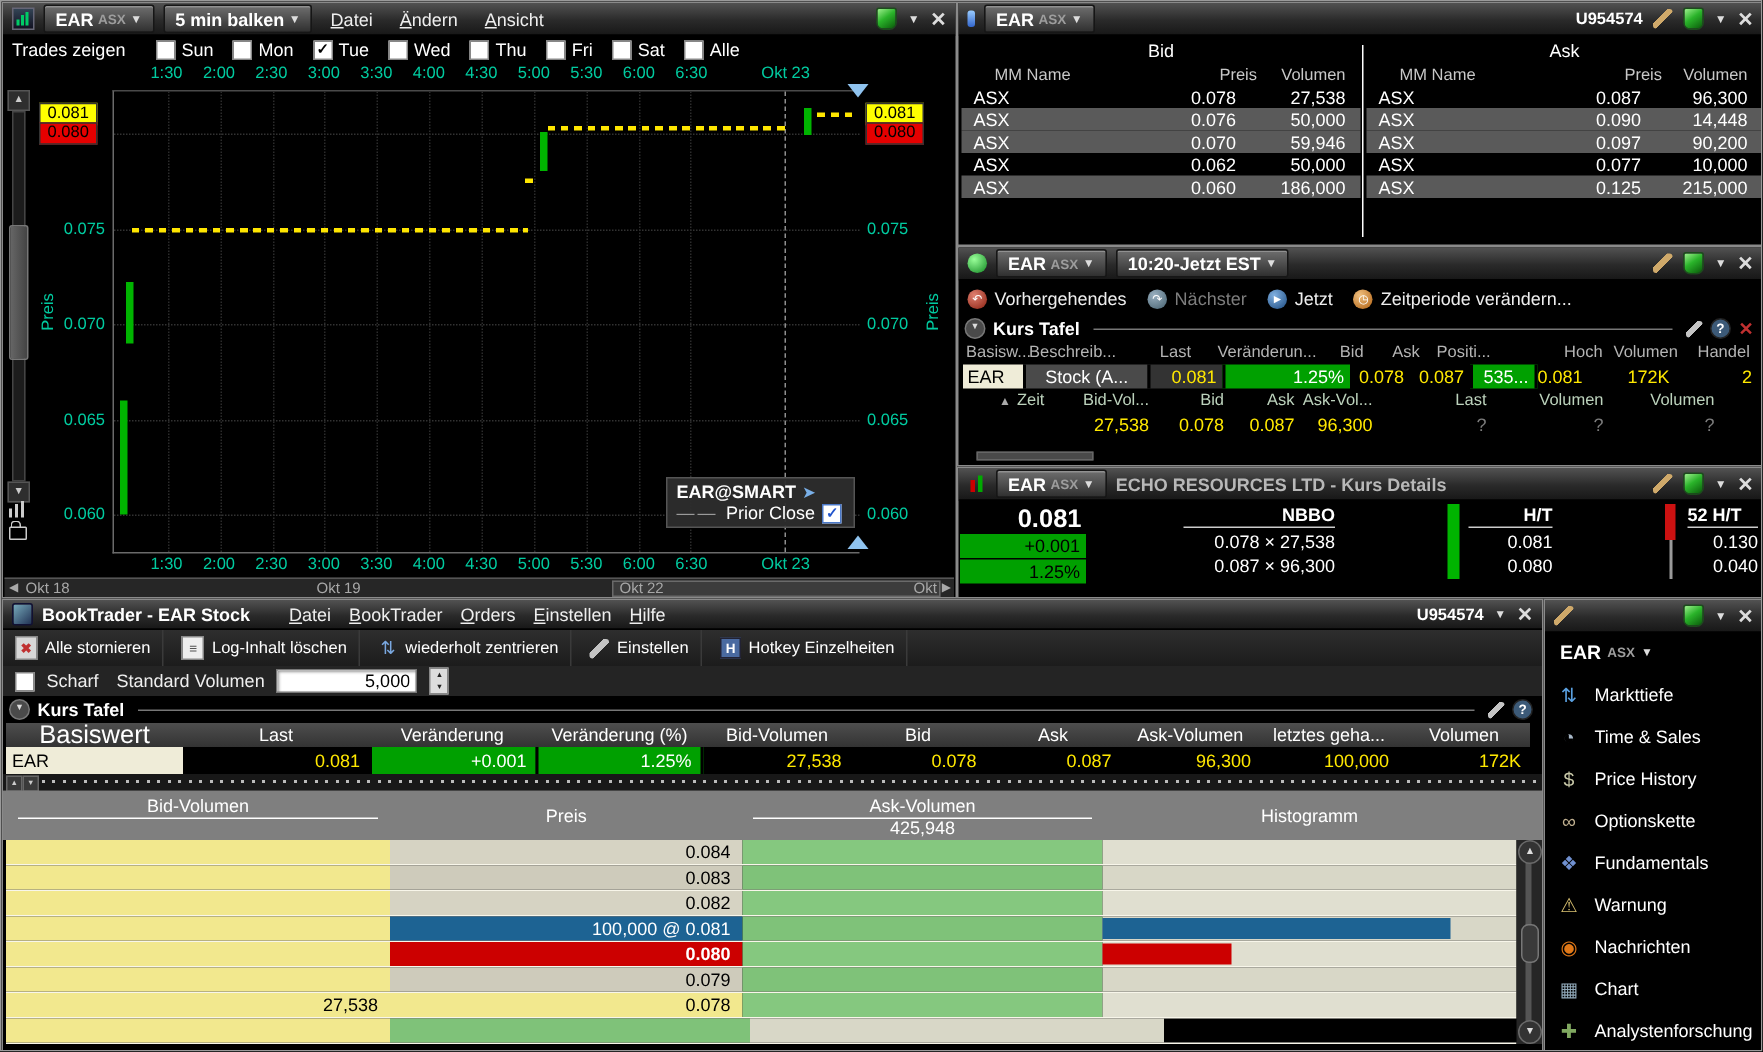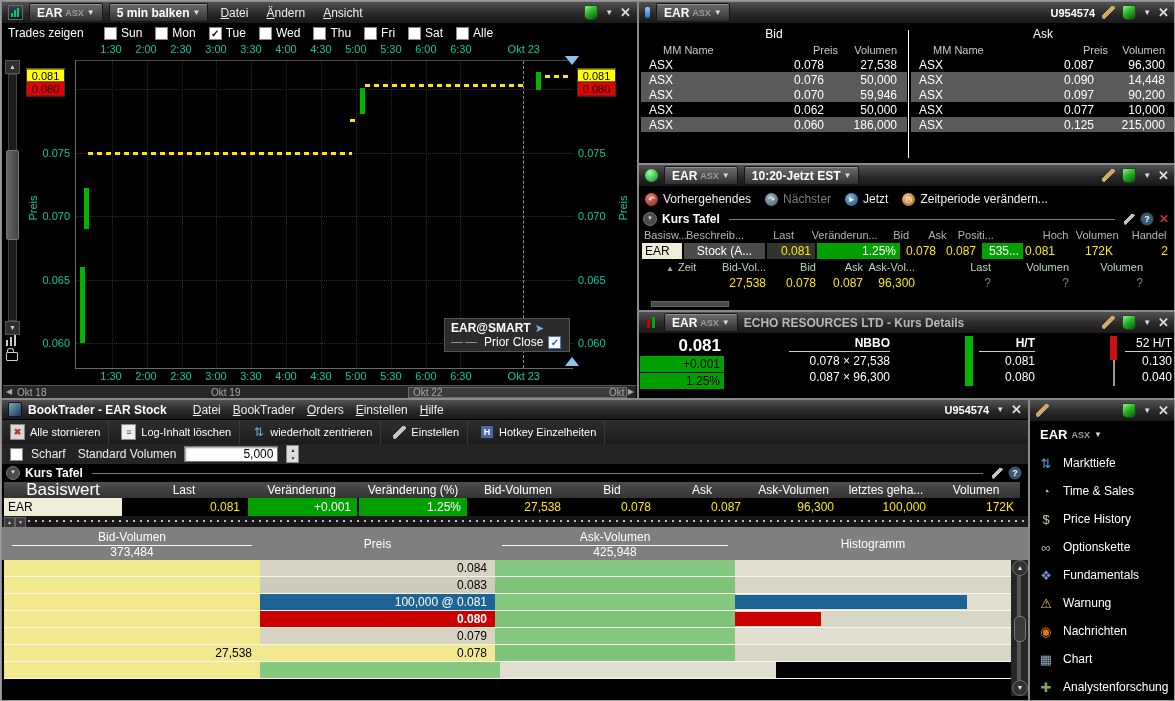--- a/index.html
+++ b/index.html
@@ -484,21 +484,21 @@
     <div class="abs greenbg" style="left:1px;top:61px;width:84px;height:16px;text-align:right;color:#000;font-size:12px;line-height:16px;padding-right:4px;box-sizing:border-box">1.25%</div>
     <div class="abs" style="left:150px;top:24px;width:101px;text-align:right;color:#fff;font-size:12px;font-weight:bold;border-bottom:1px solid #ccc;padding-bottom:1px">NBBO</div>
     <div class="abs" style="left:120px;top:42px;width:131px;text-align:right;color:#fff;font-size:12px">0.078 × 27,538</div>
     <div class="abs" style="left:120px;top:58px;width:131px;text-align:right;color:#fff;font-size:12px">0.087 × 96,300</div>
     <div class="abs" style="left:326px;top:24px;width:8px;height:50px;background:#00b400"></div>
     <div class="abs" style="left:340px;top:24px;width:56px;text-align:right;color:#fff;font-size:12px;font-weight:bold;border-bottom:1px solid #ccc;padding-bottom:1px">H/T</div>
     <div class="abs" style="left:340px;top:42px;width:56px;text-align:right;color:#fff;font-size:12px">0.081</div>
     <div class="abs" style="left:340px;top:58px;width:56px;text-align:right;color:#fff;font-size:12px">0.080</div>
     <div class="abs" style="left:471px;top:24px;width:7px;height:24px;background:#cc1111"></div>
     <div class="abs" style="left:474px;top:48px;width:2px;height:26px;background:#9a9a9a"></div>
-    <div class="abs" style="left:486px;top:24px;width:47px;text-align:right;color:#fff;font-size:12px;font-weight:normal;border-bottom:1px solid #ccc;padding-bottom:1px">52 H/T</div>
+    <div class="abs" style="left:486px;top:24px;width:47px;color:#fff;font-size:12px;font-weight:bold;border-bottom:1px solid #ccc;padding-bottom:1px">52 H/T</div>
     <div class="abs" style="left:486px;top:42px;width:47px;text-align:right;color:#fff;font-size:12px">0.130</div>
     <div class="abs" style="left:486px;top:58px;width:47px;text-align:right;color:#fff;font-size:12px">0.040</div>
   </div>
 
   <div class="panel" style="left:0;top:398px;width:1028px;height:303px">
     <div class="titlebar" style="height:20px">
       <span style="width:12px;height:13px;background:linear-gradient(135deg,#7ab,#235);border-radius:2px;border:1px solid #113"></span>
       <span style="font-size:12px;font-weight:bold;color:#fff">BookTrader - EAR Stock</span>
       <span id="bt-menus" style="display:inline-flex;margin-left:14px">
           <div class="menu">Datei</div>
@@ -576,39 +576,44 @@
         <div style="width: 92px; height: 18px; line-height: 18px; font-size: 12px; text-align: right; padding-right: 6px; box-sizing: border-box; color: rgb(255, 232, 0);">100,000</div>
         <div style="width: 88px; height: 18px; line-height: 18px; font-size: 12px; text-align: right; padding-right: 6px; box-sizing: border-box; color: rgb(255, 232, 0);">172K</div>
       </div>
     <div class="dotsep" style="left:0;right:0;top:116px;height:11px">
       <span class="minibtn" style="left:2px;top:1px">▲</span>
       <span class="minibtn" style="left:13px;top:1px">▼</span>
       <span class="dotline" style="left:26px;right:4px;top:4px"></span>
     </div>
     <div class="lheader" style="left:0;right:0;top:127px;height:33px">
       <div class="lhcol" style="left:10px;width:240px;top:3px"><span class="lhund" style="display:inline-block;width:100%">Bid-Volumen</span></div>
-      <div class="lhcol" style="left:10px;width:240px;top:18px">373,484</div>
       <div class="lhcol" style="left:258px;width:235px;top:10px">Preis</div>
       <div class="lhcol" style="left:500px;width:226px;top:3px"><span class="lhund" style="display:inline-block;width:100%">Ask-Volumen</span></div>
       <div class="lhcol" style="left:500px;width:226px;top:18px">425,948</div>
       <div class="lhcol" style="left:733px;width:276px;top:10px">Histogramm</div>
     </div>
     <div class="abs" id="ladder-rows" style="left:2px;top:160px;width:1007px">
         <div class="lrow normal">
           <div class="lbid"></div>
           <div class="lprice">0.084</div>
           <div class="lask"></div>
           <div class="lhist"></div>
         </div>
         <div class="lrow normal">
           <div class="lbid"></div>
           <div class="lprice">0.083</div>
           <div class="lask"></div>
           <div class="lhist"></div>
         </div>
+        <div class="lrow normal">
+          <div class="lbid"></div>
+          <div class="lprice">0.082</div>
+          <div class="lask"></div>
+          <div class="lhist"></div>
+        </div>
         <div class="lrow order">
           <div class="lbid"></div>
           <div class="lprice">100,000 @ 0.081</div>
           <div class="lask"></div>
           <div class="lhist">
             <div class="histbar" style="width: 84%; background: rgb(29, 99, 147);"></div>
           </div>
         </div>
         <div class="lrow last">
           <div class="lbid"></div>

